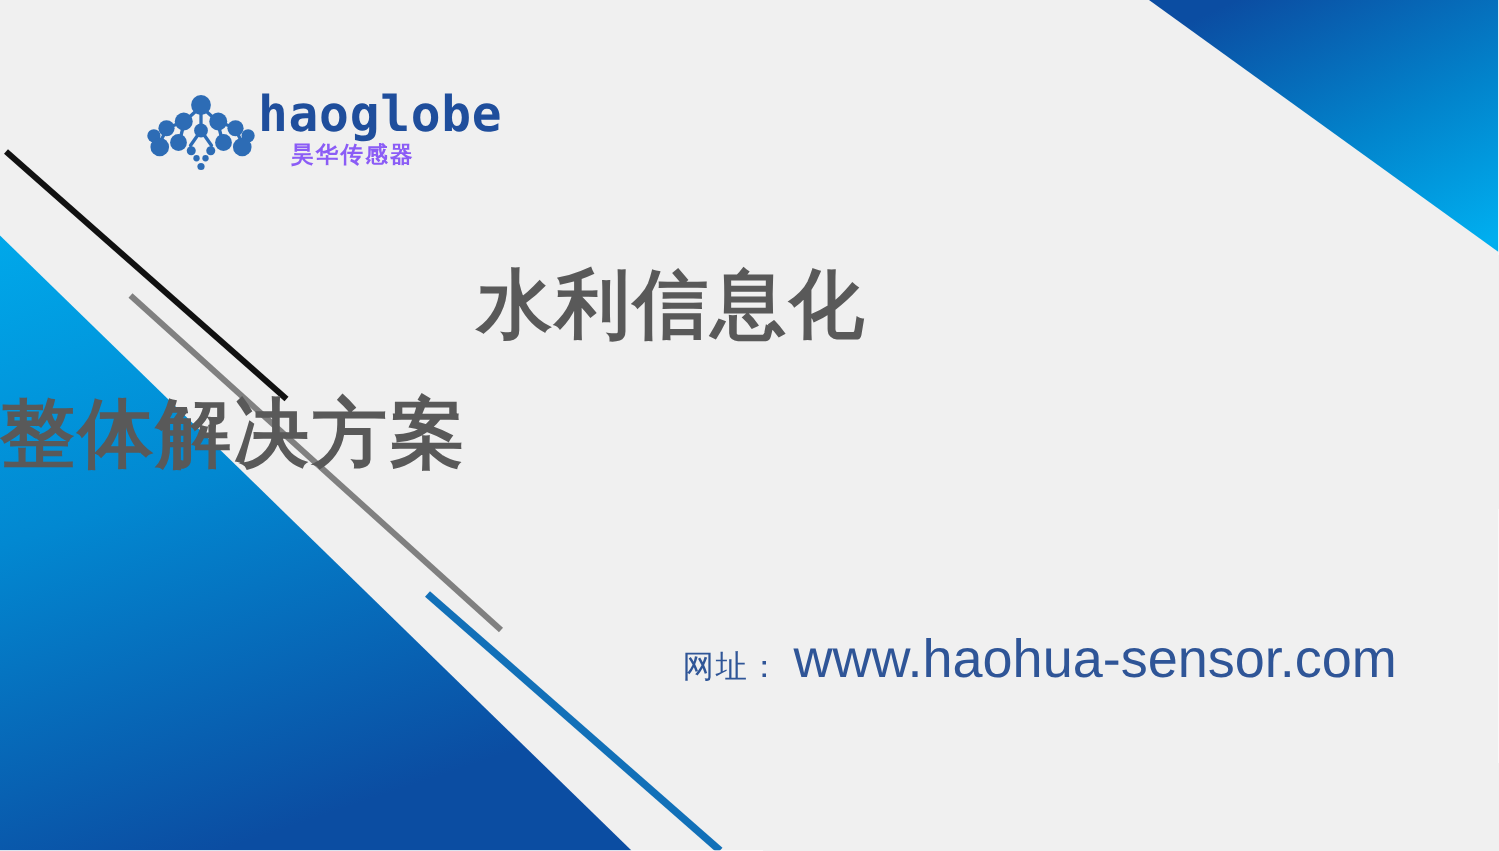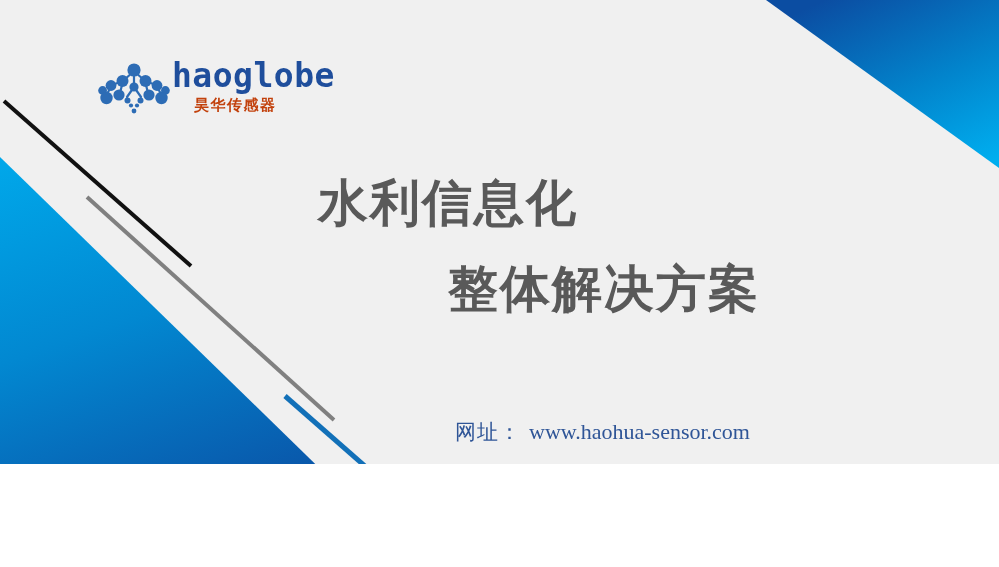--- a/index.html
+++ b/index.html
@@ -3,21 +3,21 @@
 <meta charset="utf-8">
 <style>
   html, body {
     margin: 0;
     padding: 0;
     background: #ffffff;
   }
   #slide {
     position: relative;
     width: 999px;
-    height: 464px;
+    height: 567px;
     overflow: hidden;
     background: #f0f0f0;
     font-family: "Liberation Sans", "DejaVu Sans", sans-serif;
   }
 
   
   .deco-layer {
     position: absolute;
     inset: 0;
     width: 999px;
@@ -49,25 +49,25 @@
     font-weight: bold;
     letter-spacing: 0.5px;
     color: #1F4E9C;
     line-height: 40px;
     white-space: nowrap;
   }
   .logo-sub {
     position: absolute;
     left: 96px;
     top: 39px;
-    font-family: Liberation Serif, serif;
+    font-family: Liberation Mono, monospace;
     font-size: 15px;
     font-weight: bold;
     letter-spacing: 1.5px;
-    color: #c2410c;
+    color: #8b5cf6;
     line-height: 20px;
     white-space: nowrap;
   }
 
   
   .title-wrap {
     position: absolute;
     left: 0;
     top: 160px;
     width: 999px;
@@ -75,40 +75,40 @@
   .title-line {
     font-family: "DejaVu Sans", "Liberation Sans", sans-serif;
     font-weight: bold;
     font-size: 50px;
     line-height: 86px;
     color: #595959;
     letter-spacing: 2px;
     white-space: nowrap;
   }
   .title-line-1 { padding-left: 318px; }
-  .title-line-2 { padding-left: 448px; }
+  .title-line-2 { }
 
   
   .url-wrap {
     position: absolute;
     left: 455px;
     top: 418px;
     display: flex;
     align-items: baseline;
     white-space: nowrap;
   }
   .url-label {
     font-family: "DejaVu Sans", "Liberation Sans", sans-serif;
     font-size: 21px;
     color: #2F5597;
     letter-spacing: 1px;
   }
   .url-value {
-    font-family: Liberation Serif, serif;
-    font-size: 22px;
+    font-family: Liberation Sans, sans-serif;
+    font-size: 36px;
     color: #2F5597;
     letter-spacing: 0px;
     margin-left: 8px;
   }
 </style>
 </head>
 <body>
 
 <div id="slide">
 

